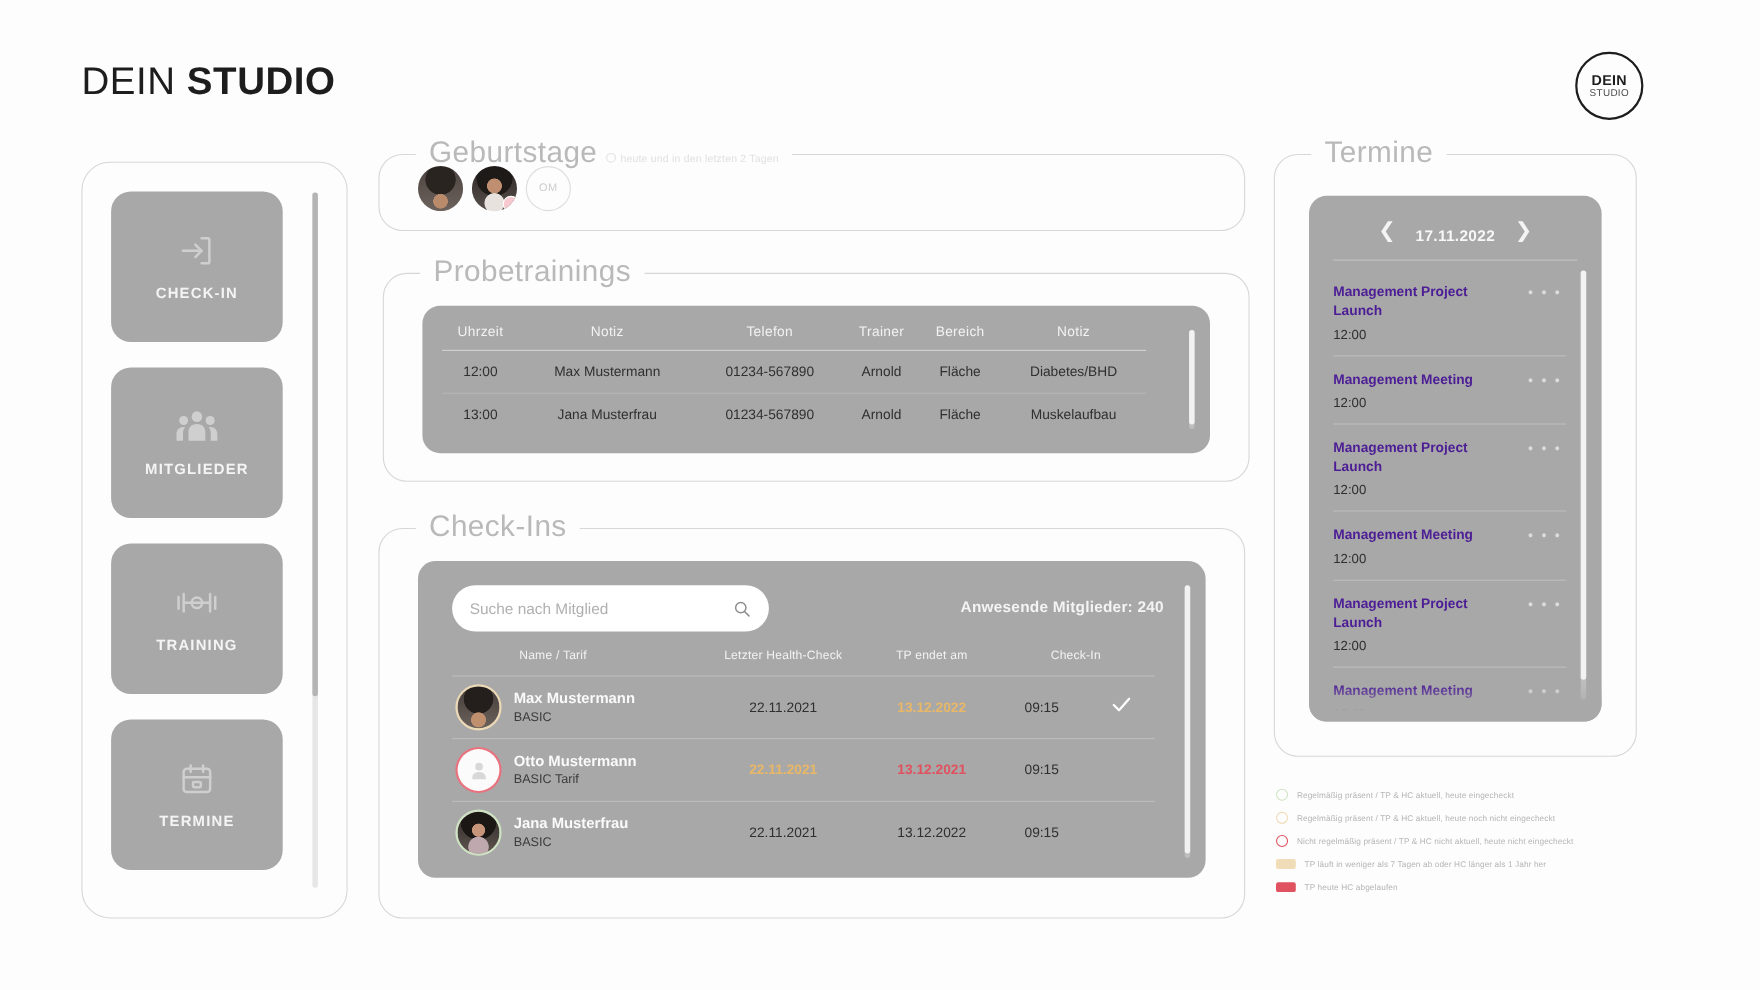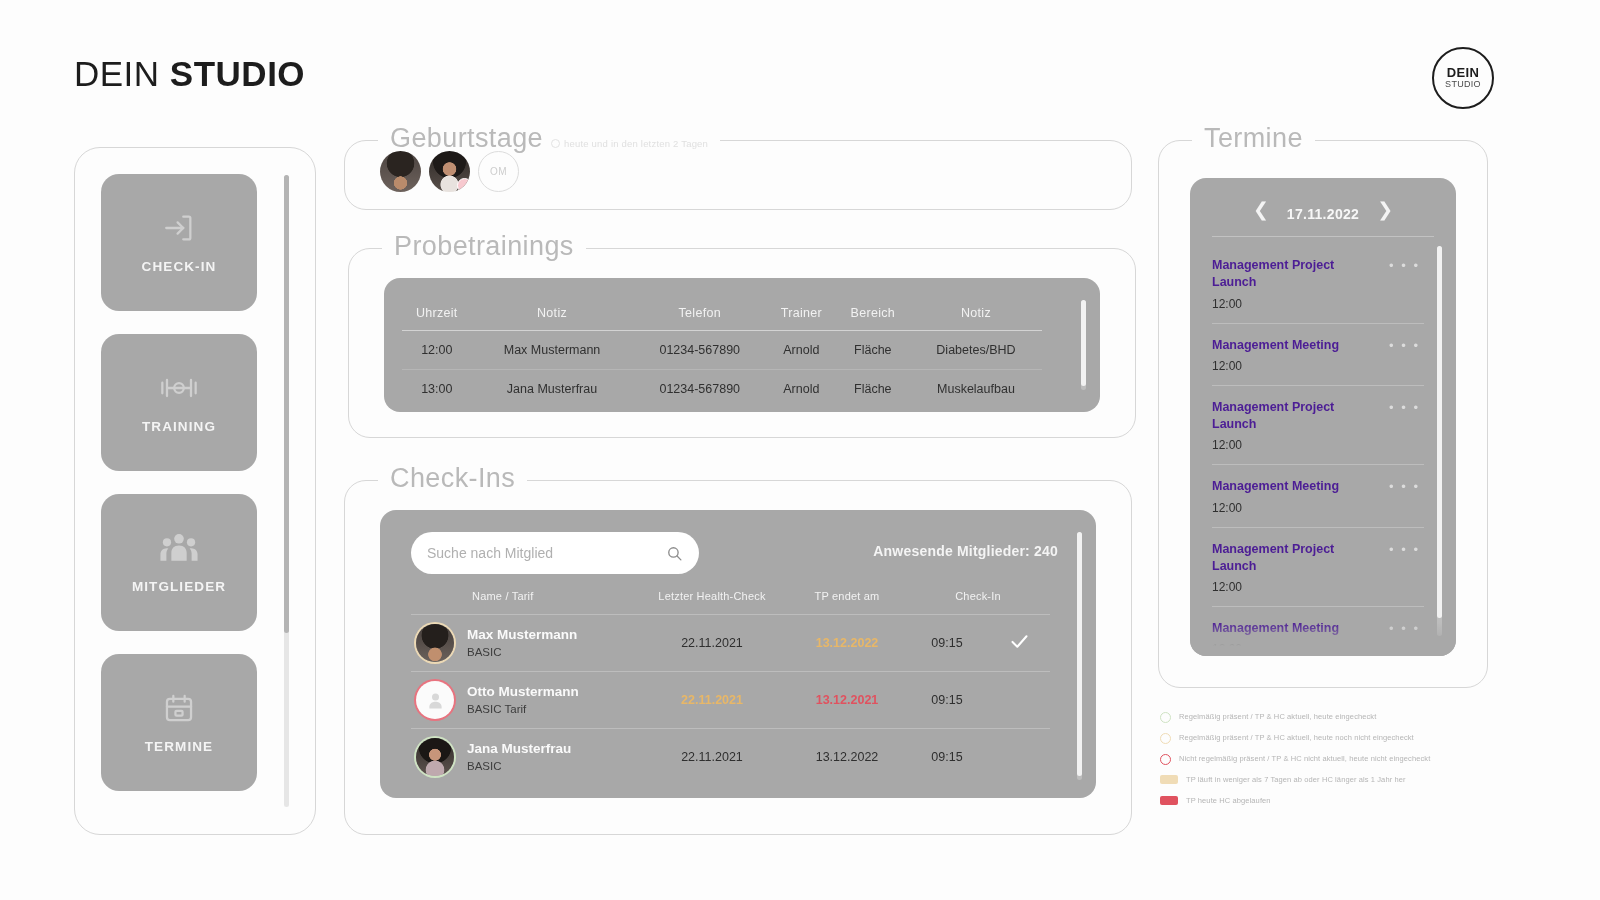--- a/index.html
+++ b/index.html
@@ -127,21 +127,21 @@
   table.grid th {
     font-size: 12.5px; font-weight: 400; color: #f2f2f2;
     padding: 16px 0 10px; letter-spacing: .3px;
     border-bottom: 1.2px solid #d3d3d3; text-align: center;
   }
   table.grid td {
     font-size: 12.5px; color: #303030; padding: 12px 0; text-align: center;
     border-bottom: 1px solid #b6b6b6;
   }
   table.grid tr:last-child td { border-bottom: none; }
-  #probe-card table { width: 640px; margin-left: 18px; margin-top: 12px; }
+  #probe-card table { width: 640px; margin-left: 18px; }
 
   
   #checkins { left: 344px; top: 480px; width: 788px; height: 355px; }
   #checkins-card { left: 36px; top: 30px; width: 716px; height: 288px; }
   .search-box {
     position: absolute; left: 31px; top: 22px; width: 288px; height: 42px;
     background: #fff; border-radius: 21px; display: flex; align-items: center;
     padding: 0 16px; cursor: text;
   }
   .search-box input {
@@ -227,21 +227,21 @@
   #termine-scroll i { height: 372px; }
   .fade-bottom {
     position: absolute; left: 0; right: 0; bottom: 0; height: 34px;
     border-radius: 0 0 16px 16px;
     background: linear-gradient(transparent, #a8a8a8 72%);
     pointer-events: none;
   }
 
   
   .legend-list { position: absolute; left: 1160px; top: 712px; width: 330px; }
-  .legend-row { display: flex; gap: 8px; height: 21px; }
+  .legend-row { display: flex; align-items: center; gap: 8px; height: 21px; }
   .legend-row .swatch-ring {
     width: 11px; height: 11px; border-radius: 50%; border: 1.4px solid #cfe3c3; flex: none;
   }
   .legend-row.amber .swatch-ring { border-color: #f0dcb6; }
   .legend-row.red .swatch-ring { border-color: #e0525f; }
   .legend-row .swatch-text {
     width: 18px; height: 9px; flex: none; border-radius: 2px;
     background: #f0dcb6; font-size: 0;
   }
   .legend-row.red-text .swatch-text { background: #e0525f; }
@@ -267,48 +267,48 @@
 
       <div class="nav-item">
         <span class="ico">
           <svg viewBox="0 0 24 24" fill="none" stroke="currentColor" stroke-width="1.6" stroke-linecap="round" stroke-linejoin="round">
             <path d="M3 12h12"></path>
               <path d="M11 8l4 4-4 4"></path>
             <path d="M15 4h4a1 1 0 0 1 1 1v14a1 1 0 0 1-1 1h-4"></path>
           </svg>
         </span>
         <span class="lbl">CHECK-IN</span>
+      </div>
+
+      <div class="nav-item">
+        <span class="ico">
+          <svg viewBox="0 0 28 24" fill="currentColor">
+            <circle cx="14" cy="5.5" r="3.4"></circle>
+            <circle cx="5.5" cy="8" r="2.9"></circle>
+            <circle cx="22.5" cy="8" r="2.9"></circle>
+            <path d="M14 10.2c-3.6 0-5.4 2.3-5.4 5.1V21h10.8v-5.7c0-2.8-1.8-5.1-5.4-5.1z"></path>
+            <path d="M5.5 12.2c-3 0-4.6 2-4.6 4.4V21h4.2v-5.2c0-1.4.5-2.6 1.4-3.5a6 6 0 0 0-1-.1z"></path>
+            <path d="M22.5 12.2c3 0 4.6 2 4.6 4.4V21h-4.2v-5.2c0-1.4-.5-2.6-1.4-3.5.3-.06.6-.1 1-.1z"></path>
+          </svg>
+        </span>
+        <span class="lbl">MITGLIEDER</span>
       </div>
 
       <div class="nav-item">
         <span class="ico">
           <svg viewBox="0 0 30 20" fill="none" stroke="currentColor" stroke-width="1.7" stroke-linecap="round">
             <path d="M2.5 6v8"></path>
               <path d="M6 4v12"></path>
             <path d="M27.5 6v8"></path>
               <path d="M24 4v12"></path>
             <path d="M6 10h18"></path>
             <circle cx="15" cy="10" r="3.6"></circle>
           </svg>
         </span>
         <span class="lbl">TRAINING</span>
-      </div>
-
-      <div class="nav-item">
-        <span class="ico">
-          <svg viewBox="0 0 28 24" fill="currentColor">
-            <circle cx="14" cy="5.5" r="3.4"></circle>
-            <circle cx="5.5" cy="8" r="2.9"></circle>
-            <circle cx="22.5" cy="8" r="2.9"></circle>
-            <path d="M14 10.2c-3.6 0-5.4 2.3-5.4 5.1V21h10.8v-5.7c0-2.8-1.8-5.1-5.4-5.1z"></path>
-            <path d="M5.5 12.2c-3 0-4.6 2-4.6 4.4V21h4.2v-5.2c0-1.4.5-2.6 1.4-3.5a6 6 0 0 0-1-.1z"></path>
-            <path d="M22.5 12.2c3 0 4.6 2 4.6 4.4V21h-4.2v-5.2c0-1.4-.5-2.6-1.4-3.5.3-.06.6-.1 1-.1z"></path>
-          </svg>
-        </span>
-        <span class="lbl">MITGLIEDER</span>
       </div>
 
       <div class="nav-item">
         <span class="ico">
           <svg viewBox="0 0 24 24" fill="none" stroke="currentColor" stroke-width="1.6" stroke-linecap="round">
             <rect x="3.5" y="5.5" width="17" height="15" rx="2"></rect>
             <path d="M3.5 11h17"></path>
               <path d="M8 3.5v4"></path>
               <path d="M16 3.5v4"></path>
             <rect x="9.5" y="14" width="5" height="3.4" rx="0.7"></rect>

